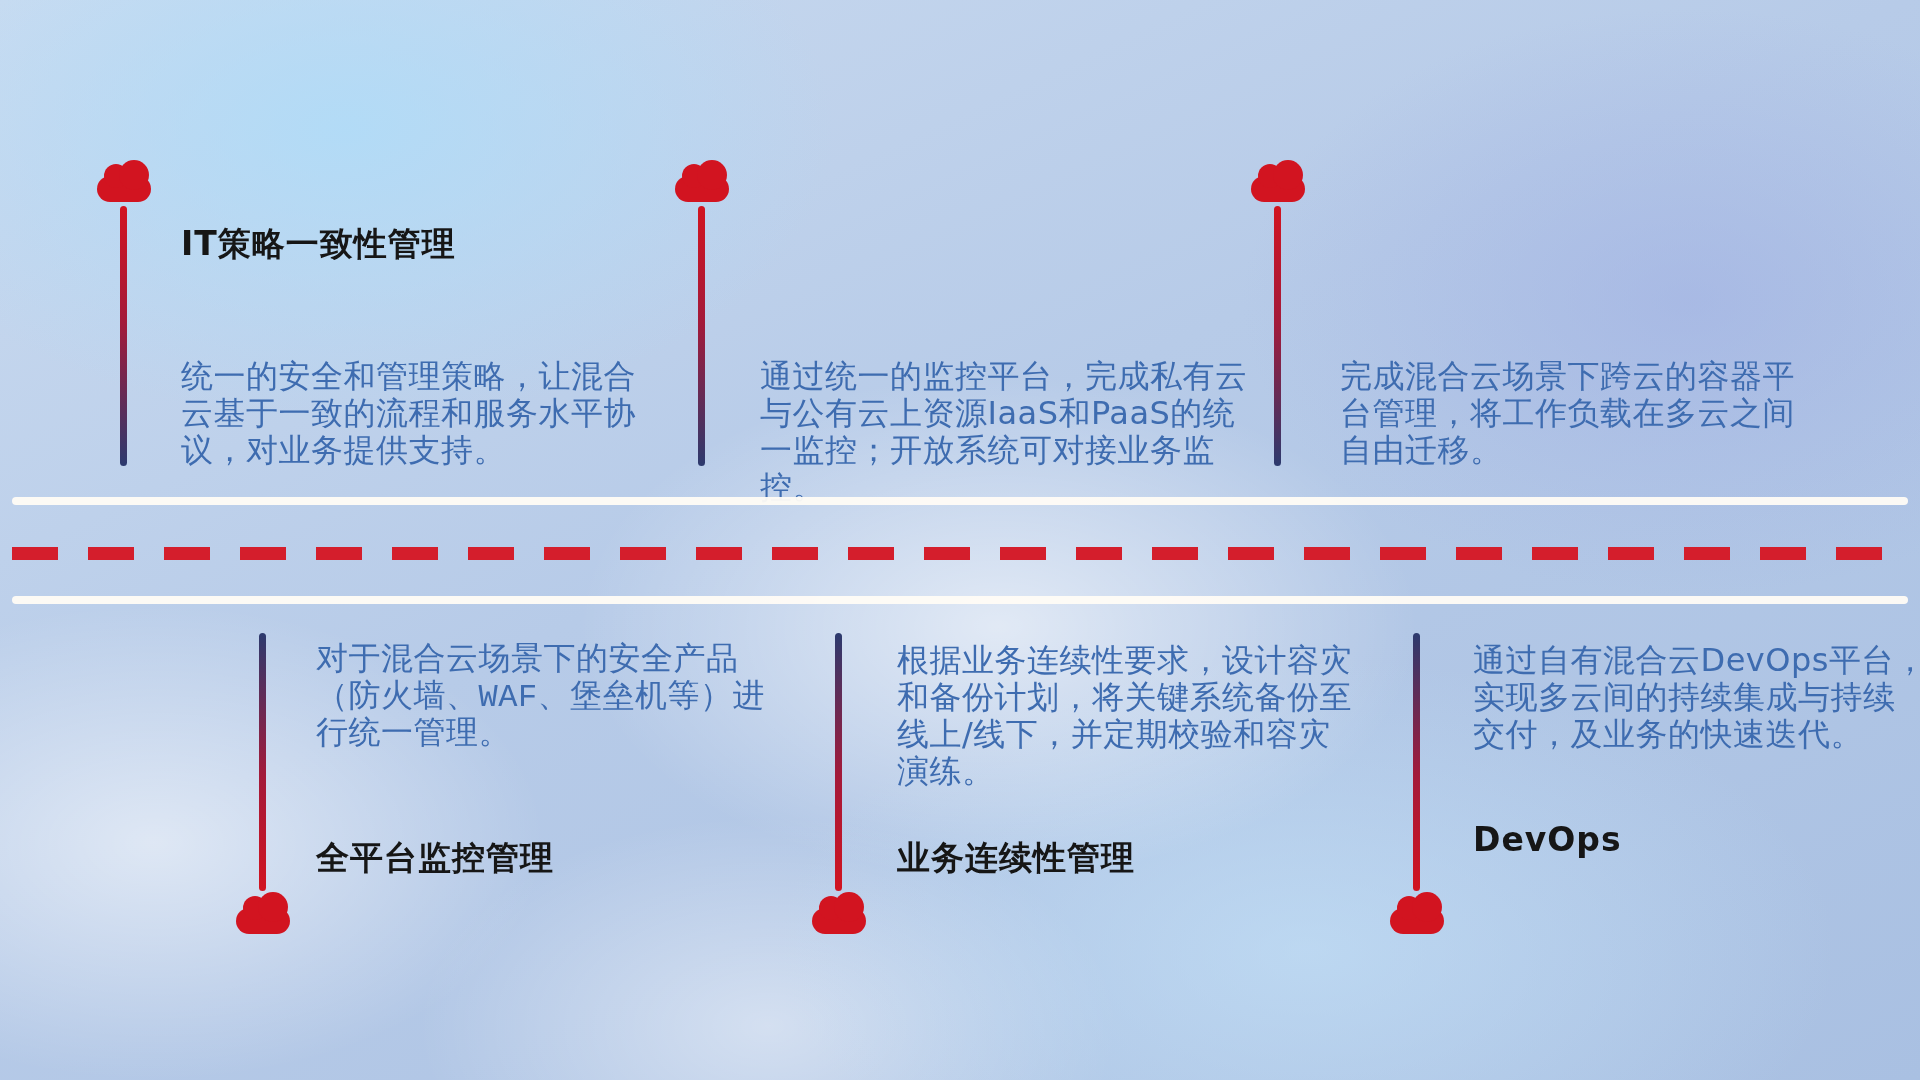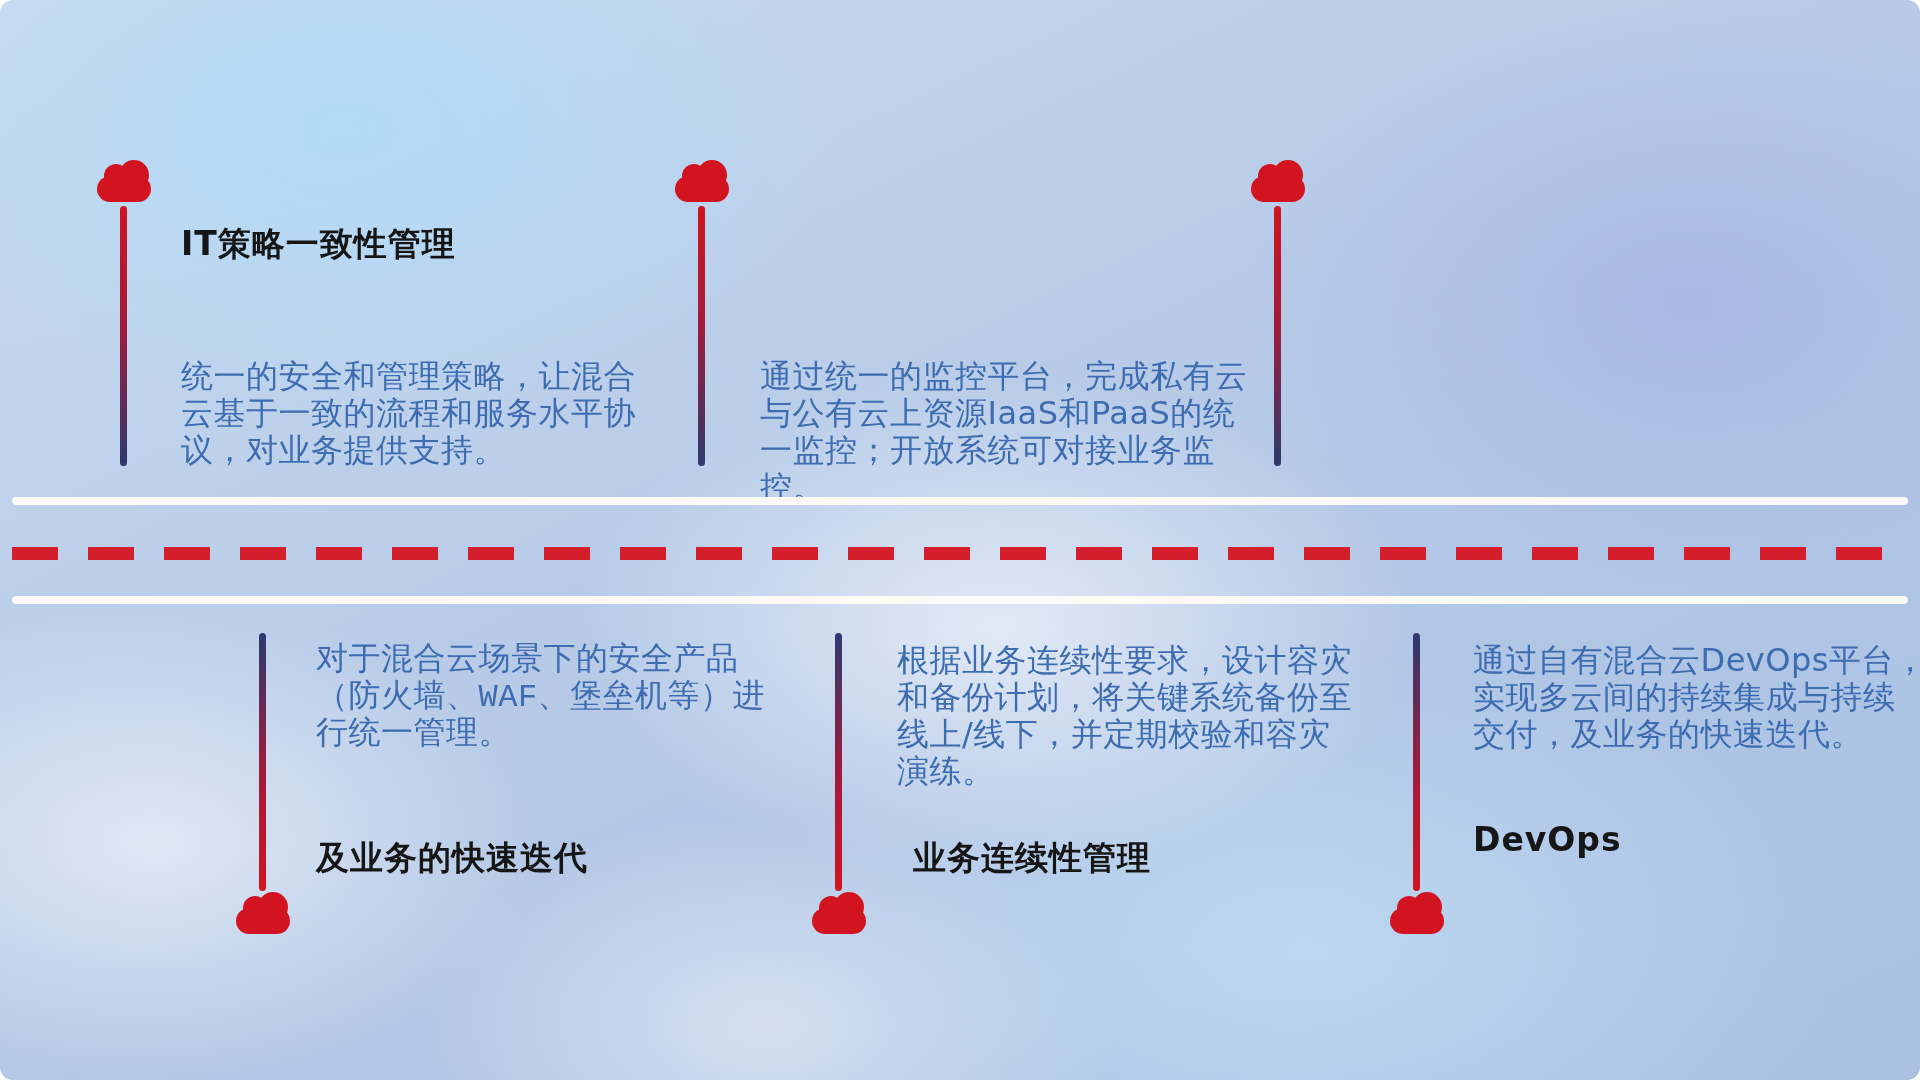--- a/index.html
+++ b/index.html
@@ -11,21 +11,20 @@
     height: 1080px;
     overflow: hidden;
     background:
       radial-gradient(ellipse 700px 420px at 18% 12%, rgba(175,220,248,0.85), rgba(175,220,248,0) 70%),
       radial-gradient(ellipse 600px 360px at 52% 58%, rgba(255,255,255,0.60), rgba(255,255,255,0) 70%),
       radial-gradient(ellipse 640px 420px at 88% 28%, rgba(158,173,226,0.55), rgba(158,173,226,0) 70%),
       radial-gradient(ellipse 560px 340px at 8% 78%, rgba(255,255,255,0.55), rgba(255,255,255,0) 70%),
       radial-gradient(ellipse 760px 420px at 68% 88%, rgba(196,226,248,0.65), rgba(196,226,248,0) 70%),
       radial-gradient(ellipse 500px 300px at 40% 95%, rgba(255,255,255,0.45), rgba(255,255,255,0) 70%),
       linear-gradient(155deg, #cadbf0 0%, #b7cbe8 45%, #a9c0e2 100%);
-    border-radius: 13px;
   }
 
   
   .cloud {
     position: absolute;
     width: 54px;
     height: 26px;
     background: #d21420;
     border-radius: 14px;
   }
@@ -105,39 +104,42 @@
 议，对业务提供支持。</div>
 
   <div class="cloud" style="left:675px; top:176px;"></div>
   <div class="vline down" style="left:698px; top:206px; height:260px;"></div>
   <div class="desc" style="left:760px; top:358px; width:500px;">通过统一的监控平台，完成私有云
 与公有云上资源IaaS和PaaS的统
 一监控；开放系统可对接业务监控。</div>
 
   <div class="cloud" style="left:1251px; top:176px;"></div>
   <div class="vline down" style="left:1274px; top:206px; height:260px;"></div>
+  <div class="desc" style="left:1340px; top:358px; width:480px;">完成混合云场景下跨云的容器平
+台管理，将工作负载在多云之间
+自由迁移。</div>
 
   <div class="hline" style="top:497px;"></div>
   <div class="dashline" style="top:547px;"></div>
   <div class="hline" style="top:596px;"></div>
 
   <div class="vline up" style="left:259px; top:633px; height:258px;"></div>
   <div class="cloud" style="left:236px; top:908px;"></div>
   <div class="desc" style="left:316px; top:642px; width:480px;font-family:Liberation Mono, monospace;">对于混合云场景下的安全产品
 （防火墙、WAF、堡垒机等）进
 行统一管理。</div>
-  <div class="title" style="left:316px; top:836px;">及业务的快速迭代</div>
+  <div class="title" style="left:316px; top:836px;">全平台监控管理</div>
 
   <div class="vline up" style="left:835px; top:633px; height:258px;"></div>
   <div class="cloud" style="left:812px; top:908px;"></div>
   <div class="desc" style="left:897px; top:642px; width:480px;">根据业务连续性要求，设计容灾
 和备份计划，将关键系统备份至
 线上/线下，并定期校验和容灾
 演练。</div>
-  <div class="title" style="left:897px; top:836px;margin-left:16px;">业务连续性管理</div>
+  <div class="title" style="left:897px; top:836px;">业务连续性管理</div>
 
   <div class="vline up" style="left:1413px; top:633px; height:258px;"></div>
   <div class="cloud" style="left:1390px; top:908px;"></div>
   <div class="desc" style="left:1473px; top:642px; width:480px;">通过自有混合云DevOps平台，
 实现多云间的持续集成与持续
 交付，及业务的快速迭代。</div>
   <div class="title" style="left:1473px; top:820px;">DevOps</div>
 
 </div>
 

